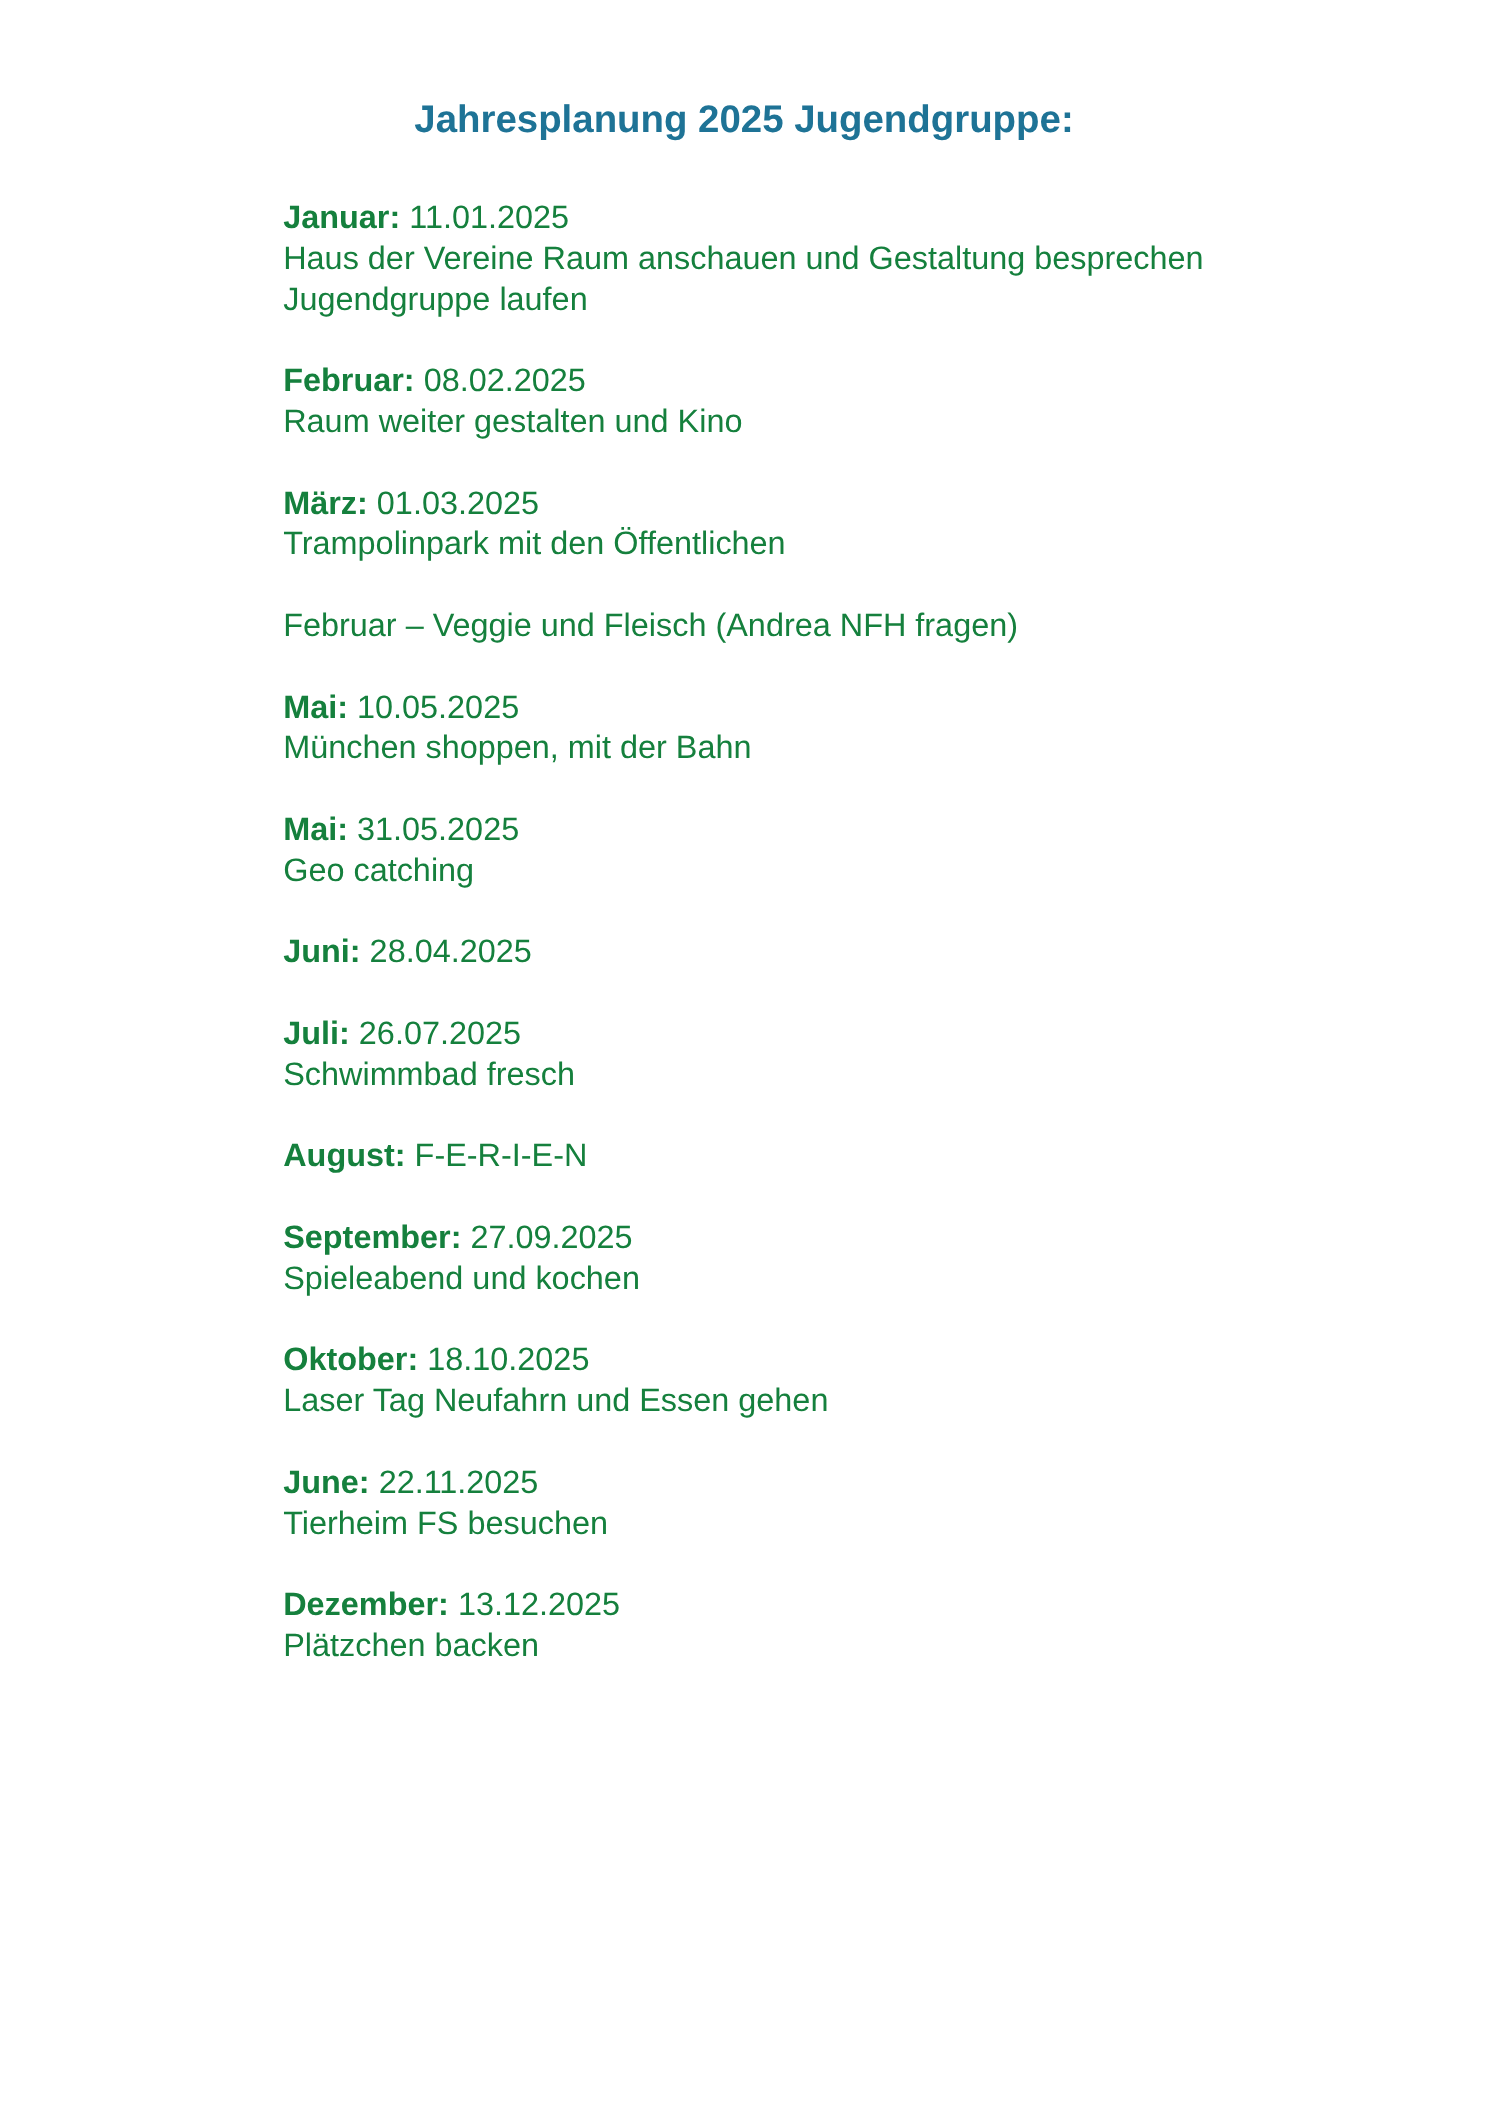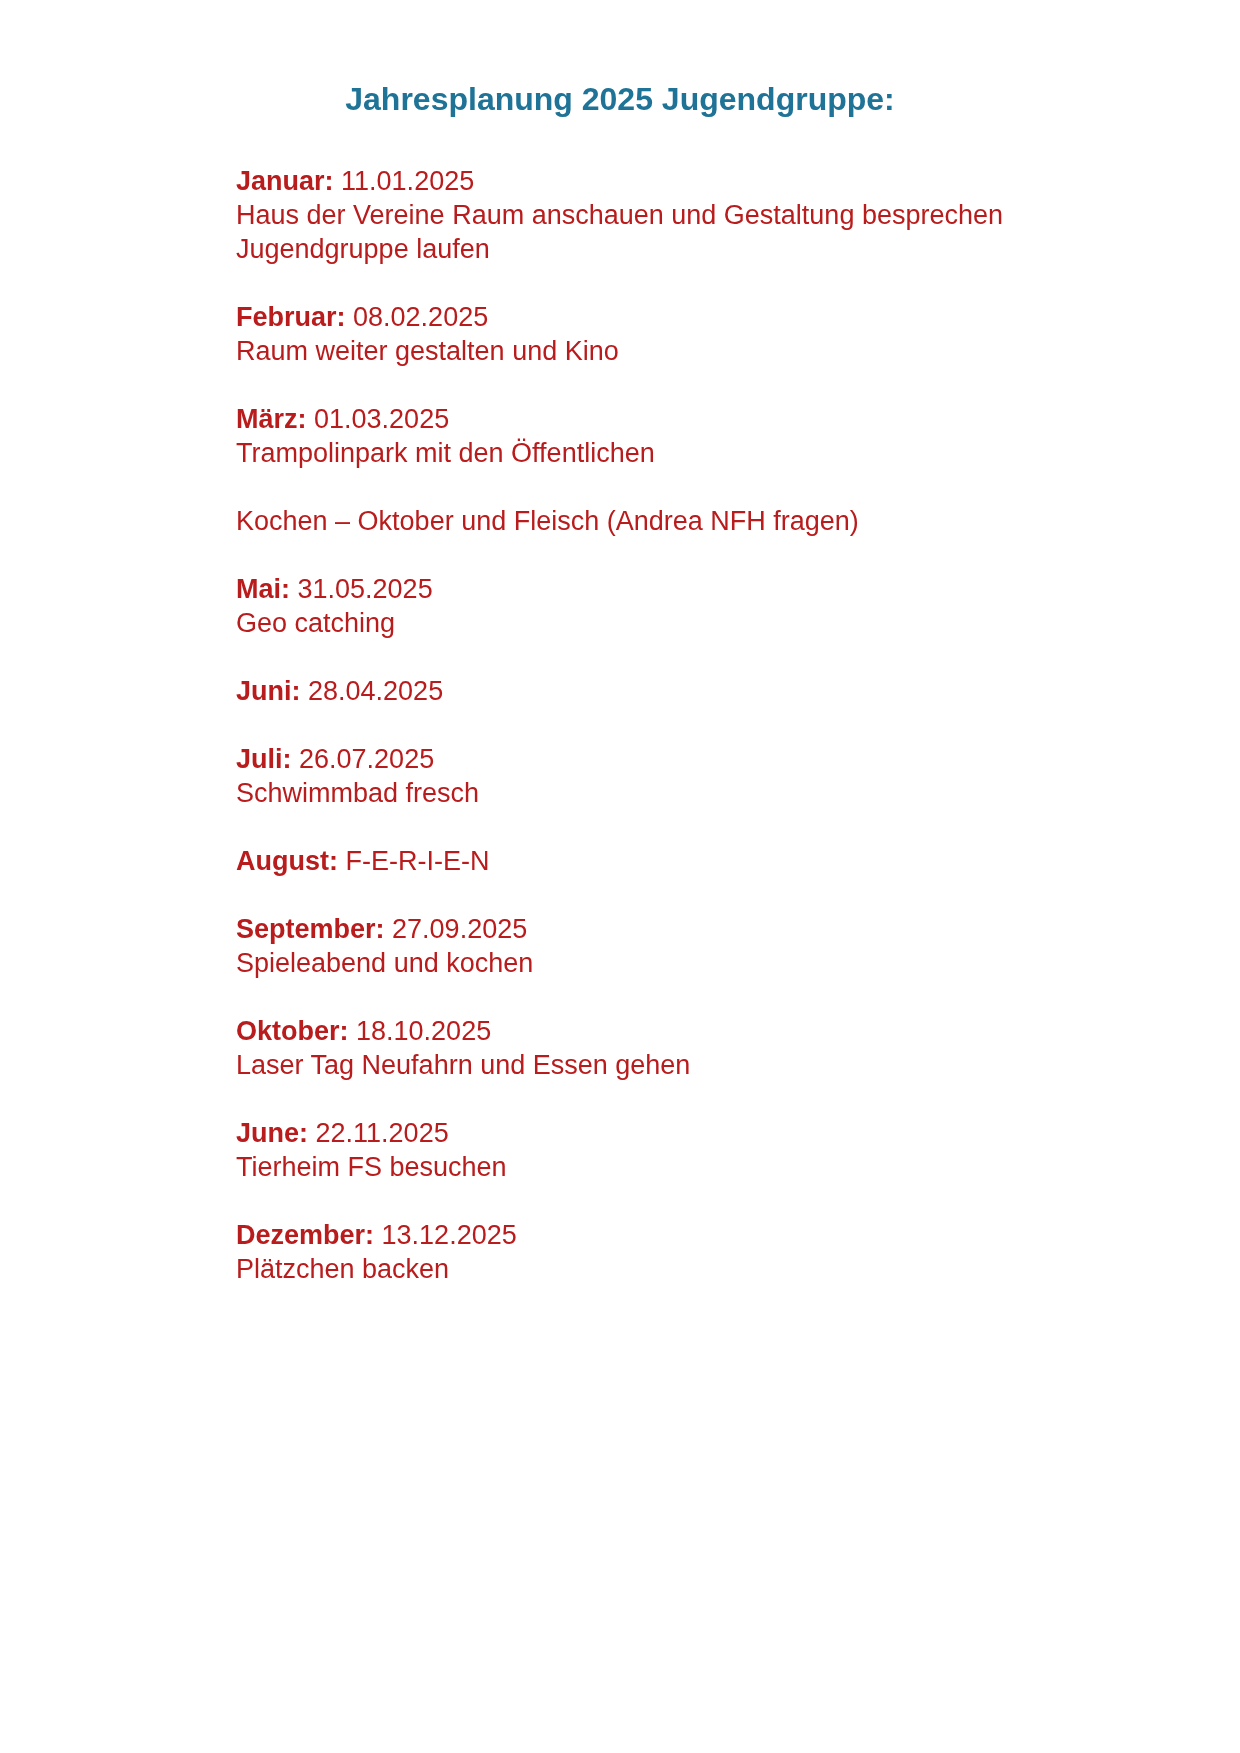--- a/index.html
+++ b/index.html
@@ -23,21 +23,21 @@
     font-weight: bold;
     margin-bottom: 44px;
     letter-spacing: 0px;
   }
   .entry {
     margin-bottom: 34px;
   }
   .line {
     font-size: 27px;
     line-height: 34px;
-    color: #b91c1c;
+    color: #15803d;
     font-weight: normal;
   }
   .month {
     font-weight: bold;
   }
 </style>
 </head>
 <body>
 
 <main class="page">
@@ -50,21 +50,25 @@
       </div>
       <div class="entry">
         <p class="line"><span class="month">Februar:</span> <span>08.02.2025</span></p>
         <p class="line">Raum weiter gestalten und Kino</p>
       </div>
       <div class="entry">
         <p class="line"><span class="month">März:</span> <span>01.03.2025</span></p>
         <p class="line">Trampolinpark mit den Öffentlichen</p>
       </div>
       <div class="entry">
-        <p class="line">Kochen – Oktober und Fleisch (Andrea NFH fragen)</p>
+        <p class="line">Februar – Veggie und Fleisch (Andrea NFH fragen)</p>
+      </div>
+      <div class="entry">
+        <p class="line"><span class="month">Mai:</span> <span>10.05.2025</span></p>
+        <p class="line">München shoppen, mit der Bahn</p>
       </div>
       <div class="entry">
         <p class="line"><span class="month">Mai:</span> <span>31.05.2025</span></p>
         <p class="line">Geo catching</p>
       </div>
       <div class="entry">
         <p class="line"><span class="month">Juni:</span> <span>28.04.2025</span></p>
       </div>
       <div class="entry">
         <p class="line"><span class="month">Juli:</span> <span>26.07.2025</span></p>

